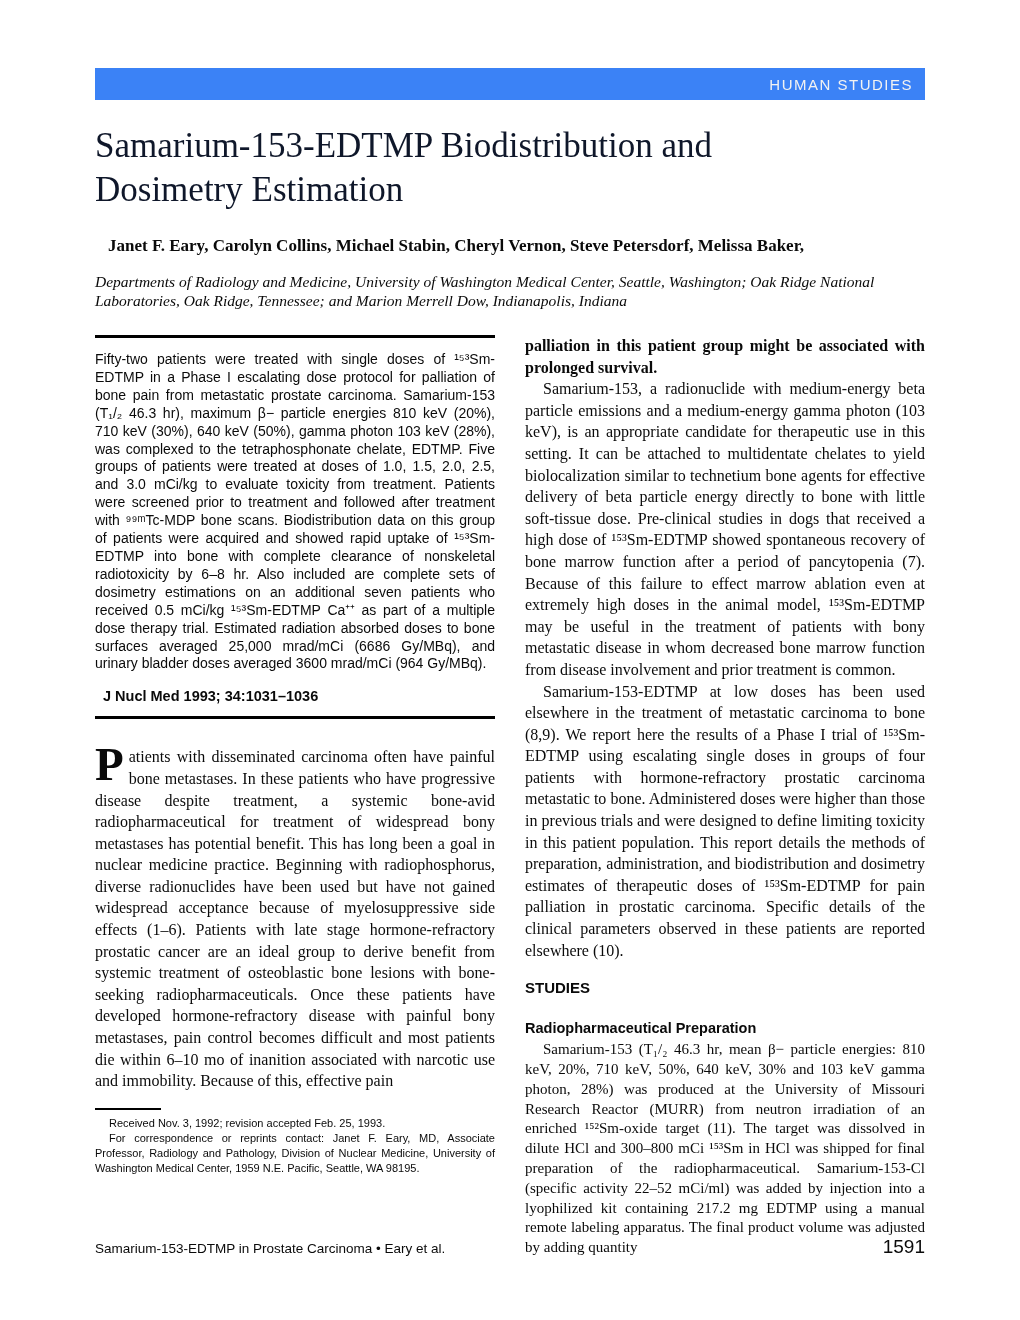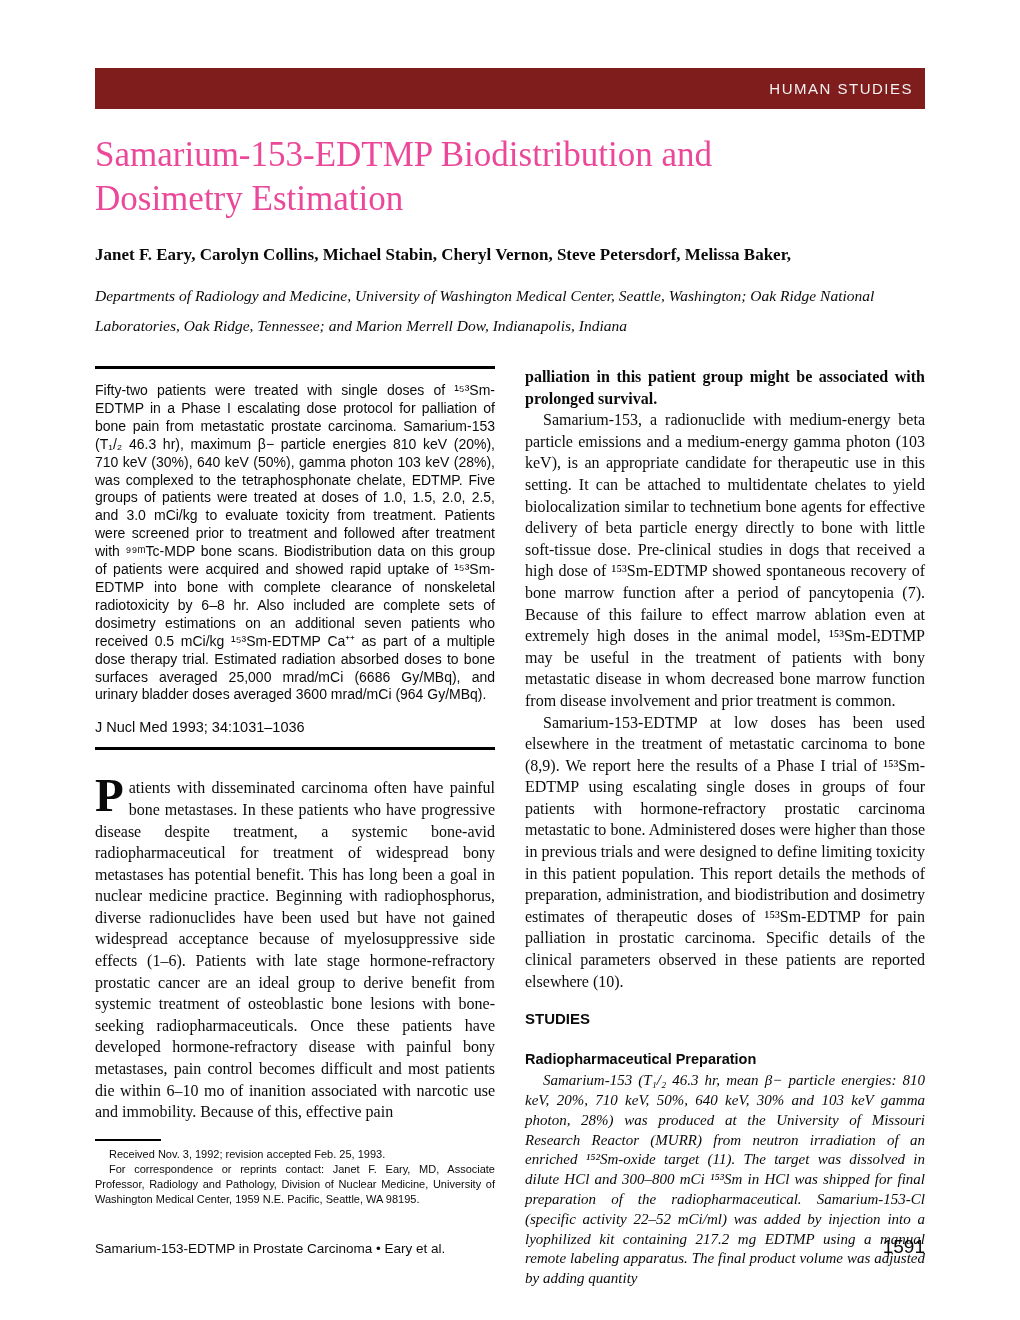--- a/index.html
+++ b/index.html
@@ -10,65 +10,66 @@
     background:#ffffff;
     color:#0a0a0a;
     font-family:"Liberation Serif", serif;
     overflow:hidden;
   }
   .content { position:absolute; left:95px; width:830px; top:0; }
 
   
   .band {
     margin-top:68px;
-    height:41px;
-    background:#7f1d1d;
+    height:32px;
+    background:#3b82f6;
     display:flex; align-items:center; justify-content:flex-end;
     padding-right:12px; box-sizing:border-box;
   }
   .band span {
     color:#f2f2f2;
     font-family:"Liberation Sans", sans-serif;
     font-size:15px; letter-spacing:1.5px;
   }
 
   
   .title {
     margin-top:24px;
     font-size:35px; line-height:44px;
-    font-weight:400; color:#ec4899;
+    font-weight:400; color:#0f172a;
     max-width:700px;
   }
   .authors {
     margin-top:22px;
     font-weight:700; font-size:17px; line-height:23px;
     max-width:810px;
+    margin-left:13px;
   }
   .affil {
     margin-top:15px;
-    font-style:italic; font-size:15.5px; line-height:30px;
+    font-style:italic; font-size:15.5px; line-height:19px;
     max-width:800px;
   }
 
   
   .cols { display:flex; gap:30px; margin-top:25px; }
   .col { flex:1; min-width:0; }
 
   .rule-thick { border:0; border-top:3px solid #000; margin:0 0 13px 0; }
   .rule-mid   { border:0; border-top:3px solid #000; margin:12px 0 0 0; }
 
   .abstract {
     font-family:"Liberation Sans", sans-serif;
     font-size:14px; line-height:17.9px;
     text-align:justify; margin:0;
   }
   .citation {
     font-family:"Liberation Sans", sans-serif;
-    font-weight:400; font-size:14.5px;
-    margin:15px 0 0 0;
+    font-weight:700; font-size:14.5px;
+    margin:15px 0 0 8px;
   }
 
   .bodytext {
     font-size:16px; line-height:21.6px;
     text-align:justify; margin:0;
   }
   .bodytext.start { margin-top:27px; }
   .dropcap {
     float:left;
     font-size:47px; line-height:37px;
@@ -93,21 +94,21 @@
     font-weight:700; font-size:15px;
     margin:18px 0 0 0;
   }
   .sub-head {
     font-family:"Liberation Sans", sans-serif;
     font-weight:700; font-size:14.5px;
     margin:24px 0 0 0;
   }
   .methods-p {
     font-size:15px; line-height:19.8px;
-    text-align:justify; margin:4px 0 0 0;font-style:italic;
+    text-align:justify; margin:4px 0 0 0;
   }
 
   
   .footer {
     position:absolute; left:95px; right:95px; top:1236px;
     display:flex; justify-content:space-between; align-items:baseline;
   }
   .footer .left {
     font-family:"Liberation Sans", sans-serif;
     font-size:13.5px;

